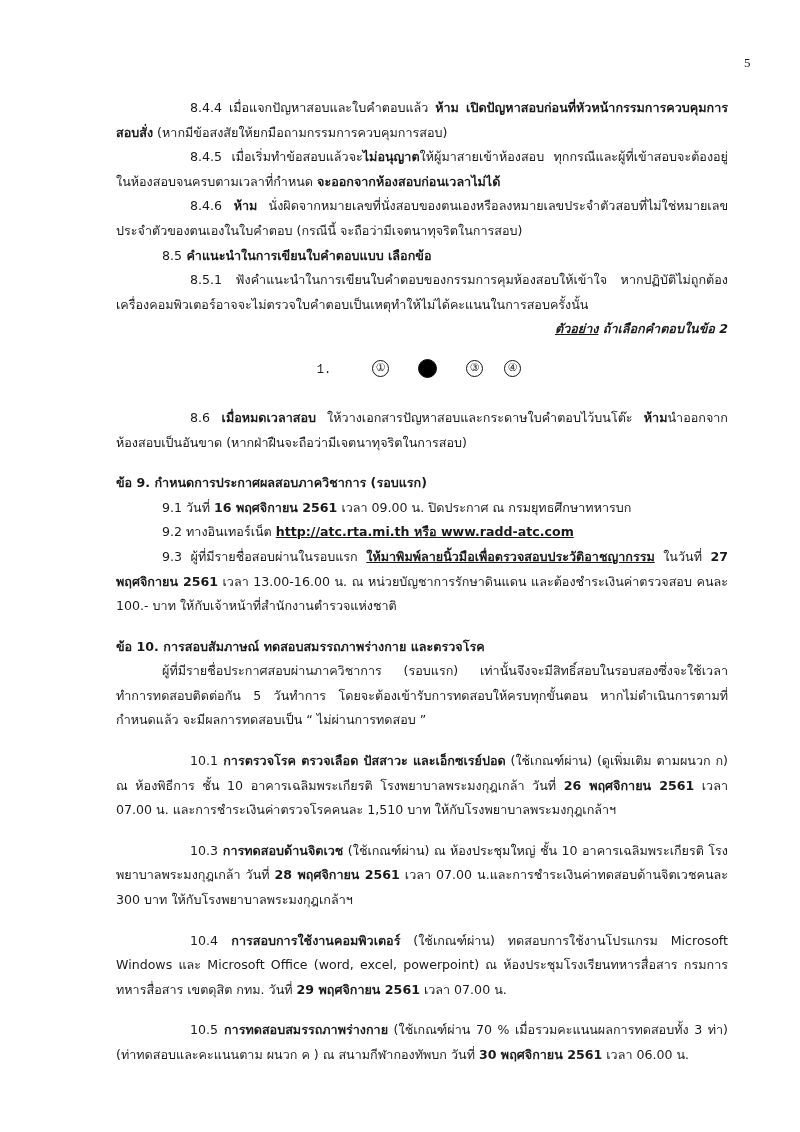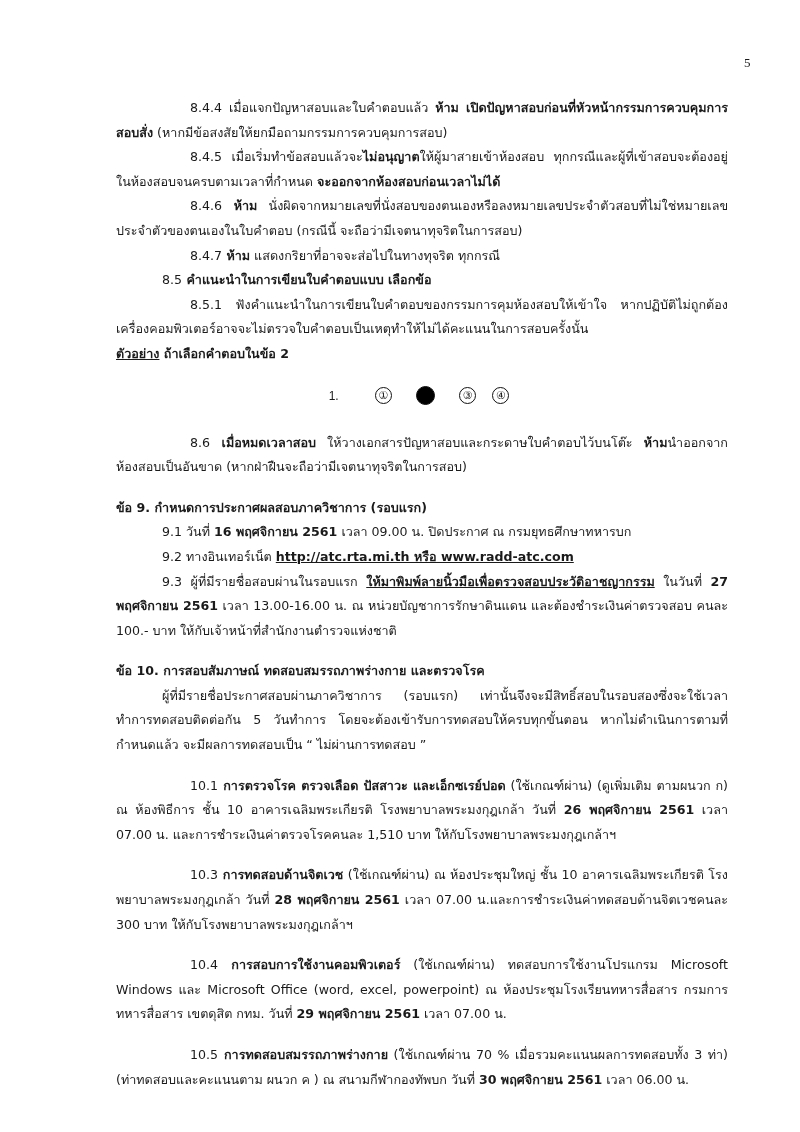--- a/index.html
+++ b/index.html
@@ -7,22 +7,22 @@
          font-family: "DejaVu Sans", "Liberation Sans", sans-serif; color: #1a1a1a; }
   .page-num { position: absolute; top: 55px; left: 744px; font-size: 13px; font-family: "Liberation Serif", serif; }
   .content { position: absolute; top: 96px; left: 116px; width: 612px; font-size: 12.6px; line-height: 24.6px; }
   .p { margin: 0; text-align: justify; }
   .ind2 { text-indent: 74px; }
   .ind1 { text-indent: 46px; }
   .ind0 { text-indent: 0; }
   .pl1 { padding-left: 46px; }
   b { font-weight: bold; }
   .u { text-decoration: underline; }
-  .center { text-align: left; }
-  .example-row { text-align: center; height: 40px; line-height: 40px; font-family: Liberation Sans, sans-serif; font-size: 15px; margin-top: 8px; }
+  .center { text-align: right; font-style: italic; }
+  .example-row { text-align: center; height: 40px; line-height: 40px; font-family: Liberation Mono, monospace; font-size: 15px; margin-top: 8px; }
   .bubble { display: inline-block; width: 15px; height: 15px; border: 1.2px solid #111; border-radius: 50%; line-height: 15px; font-size: 11px; text-align: center; vertical-align: middle; margin: 0 6px; }
   .bubble.filled { background: #000; width: 17px; height: 17px; margin: 0 14px; }
   .qnum { margin-right: 26px; font-size: 12px; }
   .section-gap { margin-top: 16px; }
   .small-gap { margin-top: 16px; }
 </style>
 </head>
 <body>
 
 <div class="page-num">5</div>
@@ -34,23 +34,20 @@
   </p>
 
   <p class="p ind2">
     <span>8.4.5</span><span> เมื่อเริ่มทำข้อสอบแล้วจะ</span><b>ไม่อนุญาต</b><span>ให้ผู้มาสายเข้าห้องสอบ ทุกกรณีและผู้ที่เข้าสอบจะต้องอยู่ในห้องสอบจนครบตามเวลาที่กำหนด </span><b>จะออกจากห้องสอบก่อนเวลาไม่ได้</b>
   </p>
 
   <p class="p ind2">
     <span>8.4.6</span><b> ห้าม</b><span> นั่งผิดจากหมายเลขที่นั่งสอบของตนเองหรือลงหมายเลขประจำตัวสอบที่ไม่ใช่หมายเลขประจำตัวของตนเองในใบคำตอบ (กรณีนี้ จะถือว่ามีเจตนาทุจริตในการสอบ)</span>
   </p>
 
-  <p class="p ind2">
-    <span>8.4.7</span><b> ห้าม</b><span> แสดงกริยาที่อาจจะส่อไปในทางทุจริต ทุกกรณี</span>
-  </p>
 
   <p class="p ind1">
     <span>8.5</span><b> คำแนะนำในการเขียนใบคำตอบแบบ เลือกข้อ</b>
   </p>
 
   <p class="p ind2">
     <span>8.5.1</span><span> ฟังคำแนะนำในการเขียนใบคำตอบของกรรมการคุมห้องสอบให้เข้าใจ หากปฏิบัติไม่ถูกต้องเครื่องคอมพิวเตอร์อาจจะไม่ตรวจใบคำตอบเป็นเหตุทำให้ไม่ได้คะแนนในการสอบครั้งนั้น</span>
   </p>
 
 

